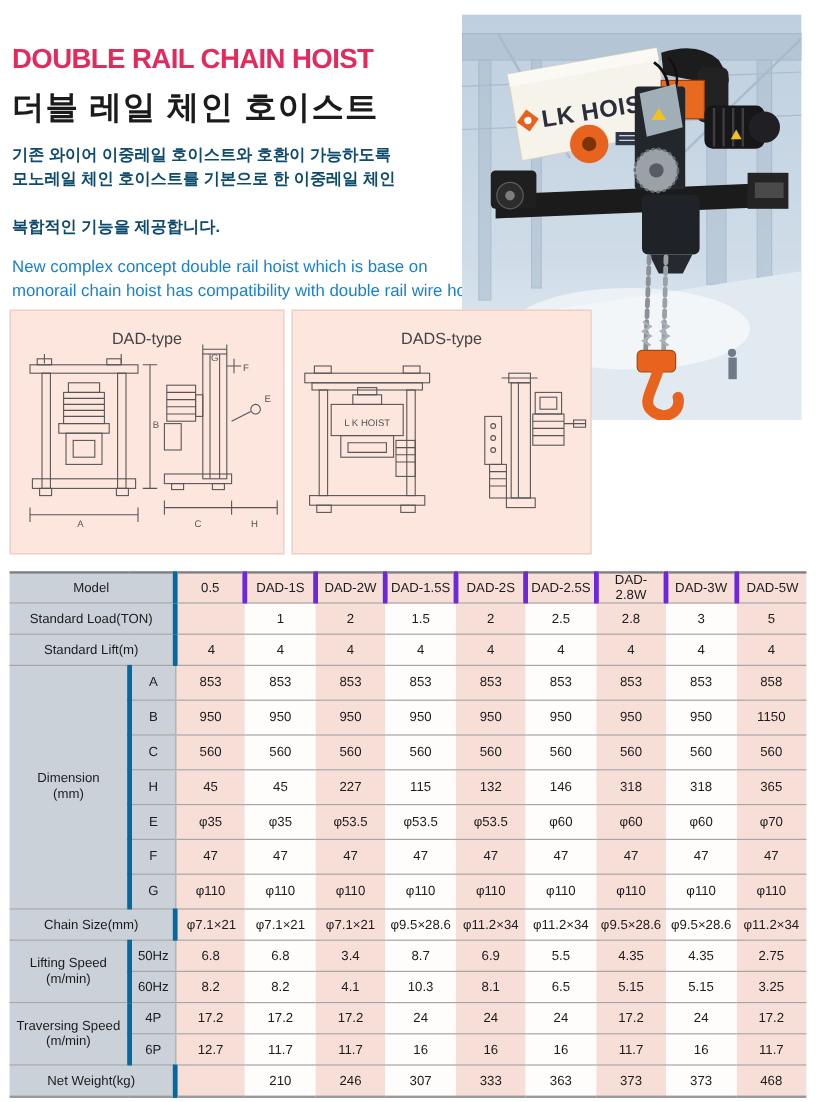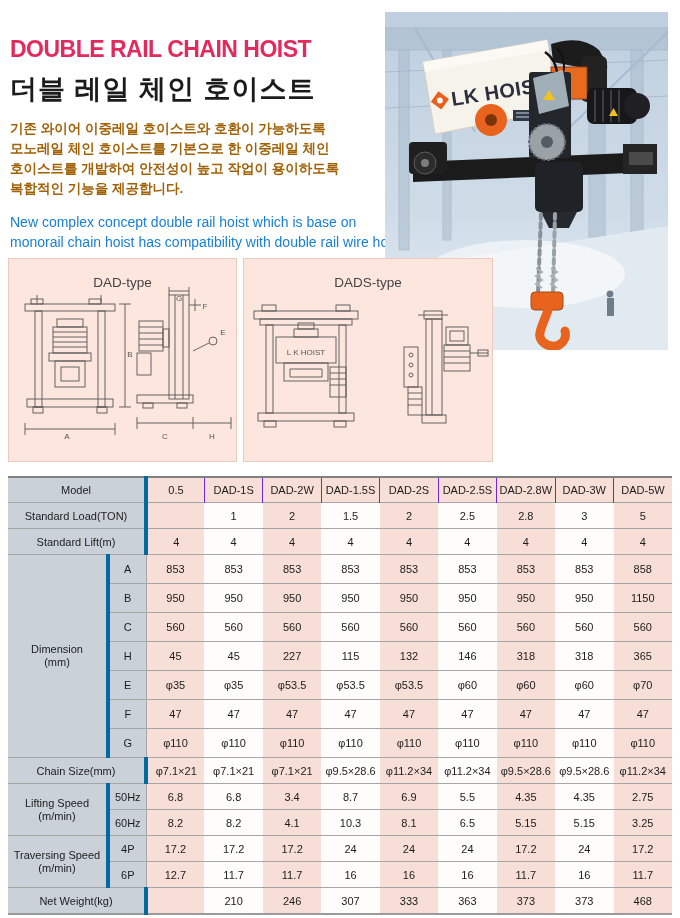--- a/index.html
+++ b/index.html
@@ -3,21 +3,21 @@
 <meta charset="utf-8">
 <style>
   html,body{margin:0;padding:0;background:#fff;}
   .page{position:relative;width:680px;height:918px;background:#fff;overflow:hidden;
         font-family:"Liberation Sans",sans-serif;padding-left:48px;}
 
   
   .intro{position:absolute;left:10px;top:36px;width:372px;}
   .title-en{margin:0 0 8px 0;font-size:23px;font-weight:bold;letter-spacing:-0.5px;color:#e22a5d;}
   .title-ko{margin:0 0 12px 0;font-size:27px;font-weight:bold;letter-spacing:1px;color:#1b1b1b;}
-  .desc-ko{margin:0 0 13px 0;color:#a16207;font-size:13.5px;line-height:20px;font-weight:bold;}
+  .desc-ko{margin:0 0 13px 0;color:#0c4a6e;font-size:13.5px;line-height:20px;font-weight:bold;}
   .desc-en{margin:0;color:#187fd2;font-size:14px;line-height:20px;}
   .line{white-space:nowrap;}
 
   
   .photo{position:absolute;left:385px;top:12px;width:283px;height:338px;z-index:1;}
 
   
   .panel{position:absolute;top:258px;height:204px;background:#fce6de;border:1px solid #eccabe;
          box-sizing:border-box;z-index:2;}
   .panel-dad{left:8px;width:229px;}
@@ -30,41 +30,41 @@
   .spec{position:absolute;left:8px;top:476px;width:664px;z-index:3;
         border-collapse:collapse;table-layout:fixed;font-size:11px;color:#1c1c1c;
         border-top:2px solid #808080;border-bottom:2px solid #9a9a9a;}
   .spec th,.spec td{border-top:1px solid #a6a6a6;padding:0 1px;text-align:center;
         font-weight:normal;height:25px;line-height:12px;}
   .spec thead th{height:24px;}
   .spec tr.tall td{height:28px;}
   .spec .lab,.spec .sub{background:#cbd1d9;}
   .spec td.lab,.spec th.lab{border-right:4px solid #0369a1;}
   .spec .sub{border-left:1px solid #a6a6a6;border-right:1px solid #a6a6a6;}
-  .spec thead th.data{background:#f7ded6;border-left:1px solid #6d28d9;}
+  .spec thead th.data{background:#f7ded6;border-left:4px solid #6d28d9;}
   .spec td.even{background:#f7ded6;}
   .spec td.odd{background:#fffdfc;}
   .spec .glab div{line-height:13px;}
 
   svg text{font-family:"Liberation Sans",sans-serif;}
   .dwg{stroke:#555;fill:none;stroke-width:0.9;}
   .dim-letter{font-size:8px;fill:#555;}
 </style>
 </head>
 <body>
 
 <div class="page">
 
   <section class="intro">
     <h1 class="title-en">DOUBLE RAIL CHAIN HOIST</h1>
     <h2 class="title-ko">더블 레일 체인 호이스트</h2>
     <p class="desc-ko">
       <span class="line">기존 와이어 이중레일 호이스트와 호환이 가능하도록</span><br>
       <span class="line">모노레일 체인 호이스트를 기본으로 한 이중레일 체인</span><br>
-      <span class="line">호이스트를 개발하여 안전성이 높고 작업이 용이하도록</span><br>
+      <br>
       <span class="line">복합적인 기능을 제공합니다.</span>
     </p>
     <p class="desc-en">
       <span class="line">New complex concept double rail hoist which is base on</span><br>
       <span class="line">monorail chain hoist has compatibility with double rail wire hoist.</span>
     </p>
   </section>
 
   <div class="photo">
     <svg width="283" height="338" viewBox="0 0 283 338">

